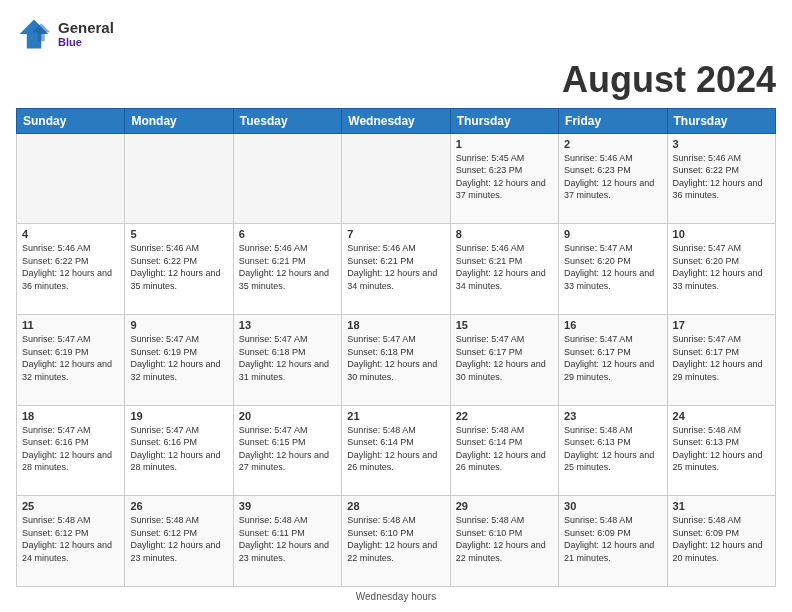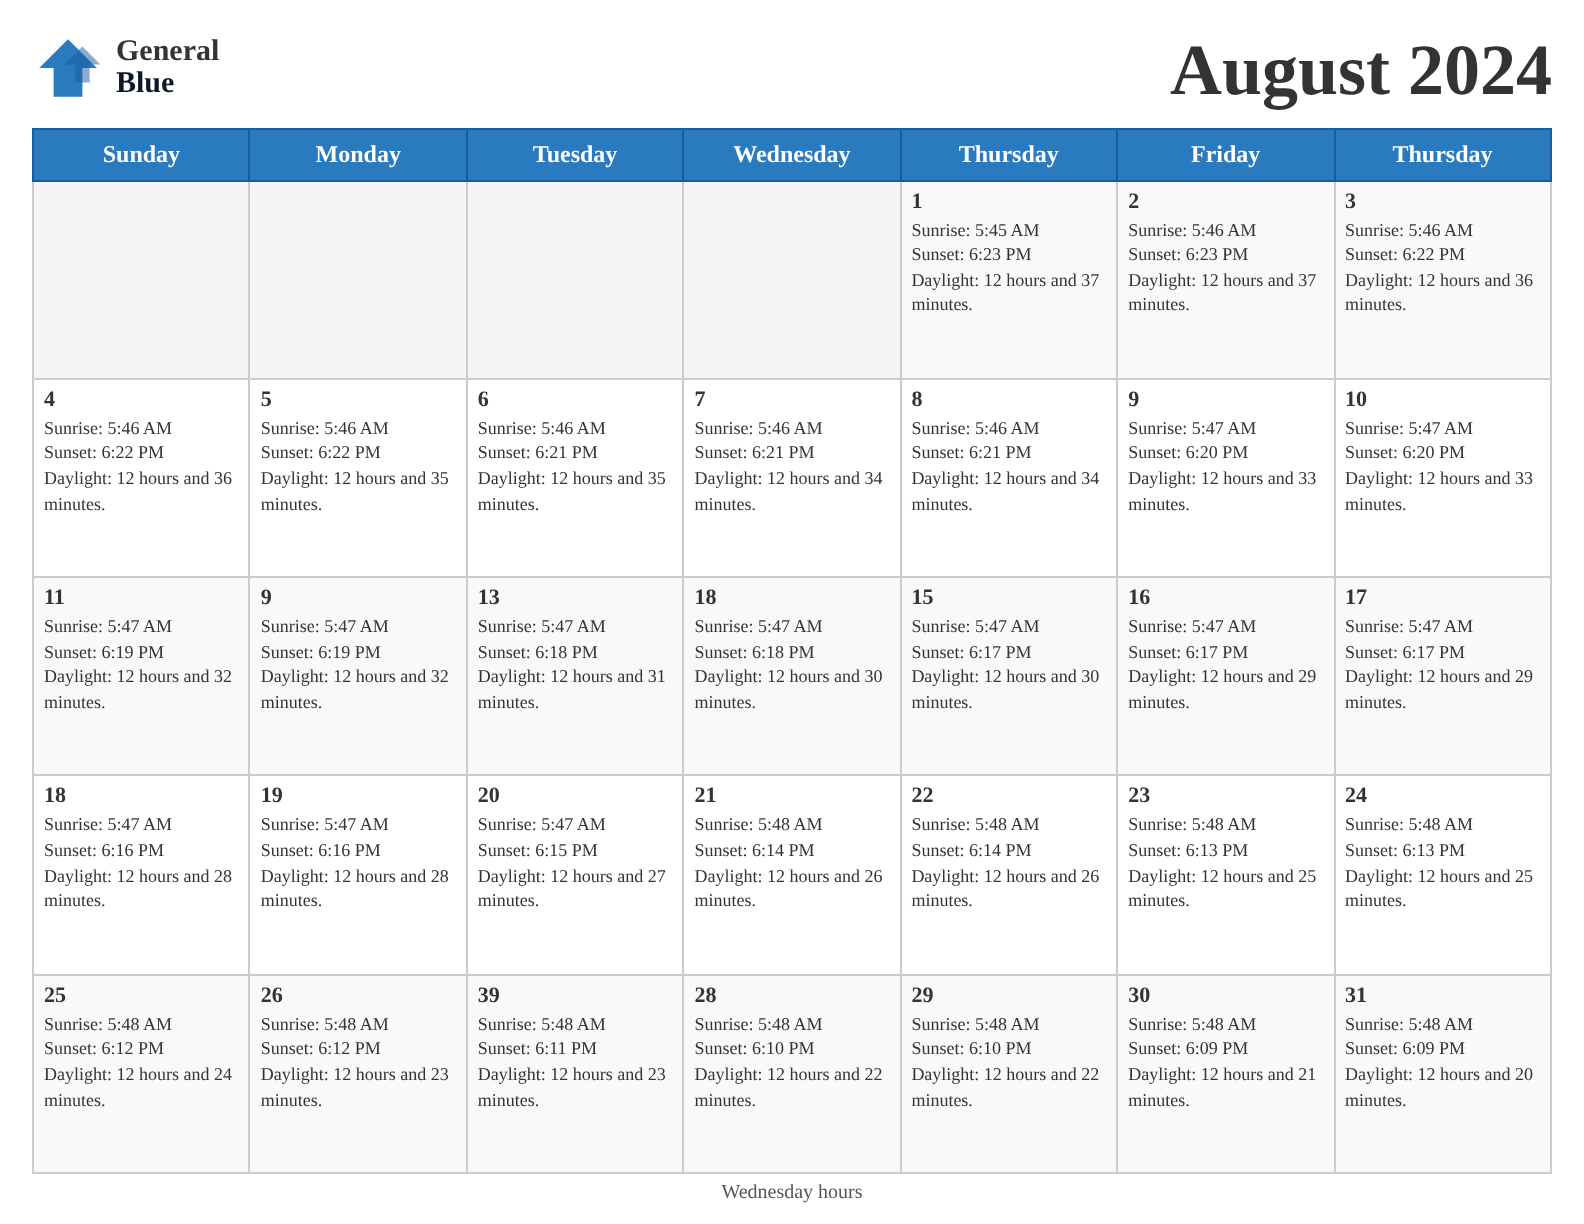--- a/index.html
+++ b/index.html
@@ -9,21 +9,20 @@
       width: 792px;
       height: 612px;
       overflow: hidden;
     }
     .page {
       width: 792px;
       height: 612px;
       padding: 16px 16px 10px 16px;
       display: flex;
       flex-direction: column;
-      font-family: Liberation Serif, serif;
     }
     .top-section {
       display: flex;
       justify-content: space-between;
       align-items: flex-start;
       margin-bottom: 8px;
     }
     .logo {
       display: flex;
       align-items: center;
@@ -33,50 +32,51 @@
       display: flex;
       flex-direction: column;
       line-height: 1.1;
     }
     .logo-general {
       font-size: 15px;
       font-weight: bold;
       color: #333;
     }
     .logo-blue {
-      font-size: 15px;
-      font-weight: bold;
-      color: #0f172a;
+      font-size: 11px;
+      font-weight: bold;
+      color: #4c1d95;
     }
     .logo-icon {
       width: 36px;
       height: 36px;
     }
     .title-section {
       text-align: right;
+      margin-top: 44px;
     }
     .calendar-title {
       font-size: 36px;
       font-weight: bold;
       color: #333;
       line-height: 1.1;
     }
     .calendar-subtitle {
       font-size: 14px;
       color: #555;
     }
     .calendar-table {
       width: 100%;
       border-collapse: collapse;
       flex: 1;
     }
     .calendar-table th {
       background-color: #2a7abf;
       color: white;
-      text-align: center;
+      text-align: left;
       padding: 5px 6px;
       font-size: 12px;
       font-weight: bold;
       border: 1px solid #1a5a9f;
     }
     .calendar-table td {
       border: 1px solid #ccc;
       vertical-align: top;
       padding: 4px 5px;
       font-size: 9.5px;

